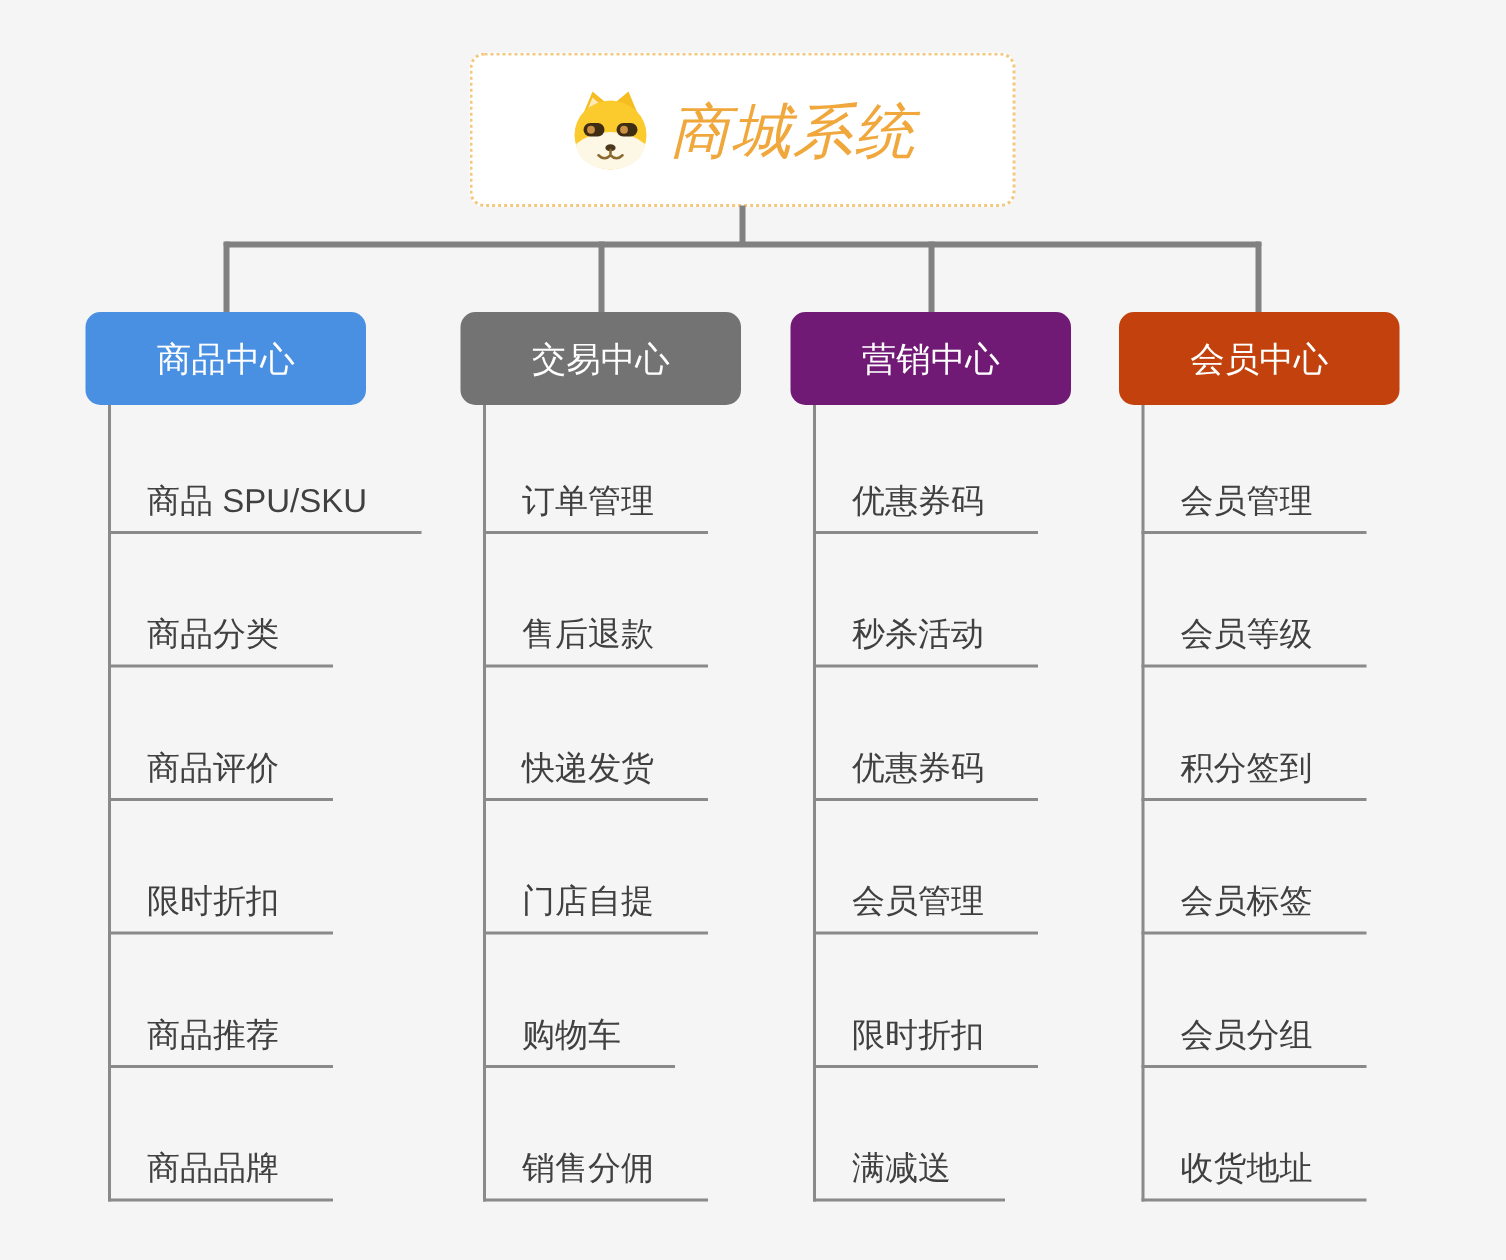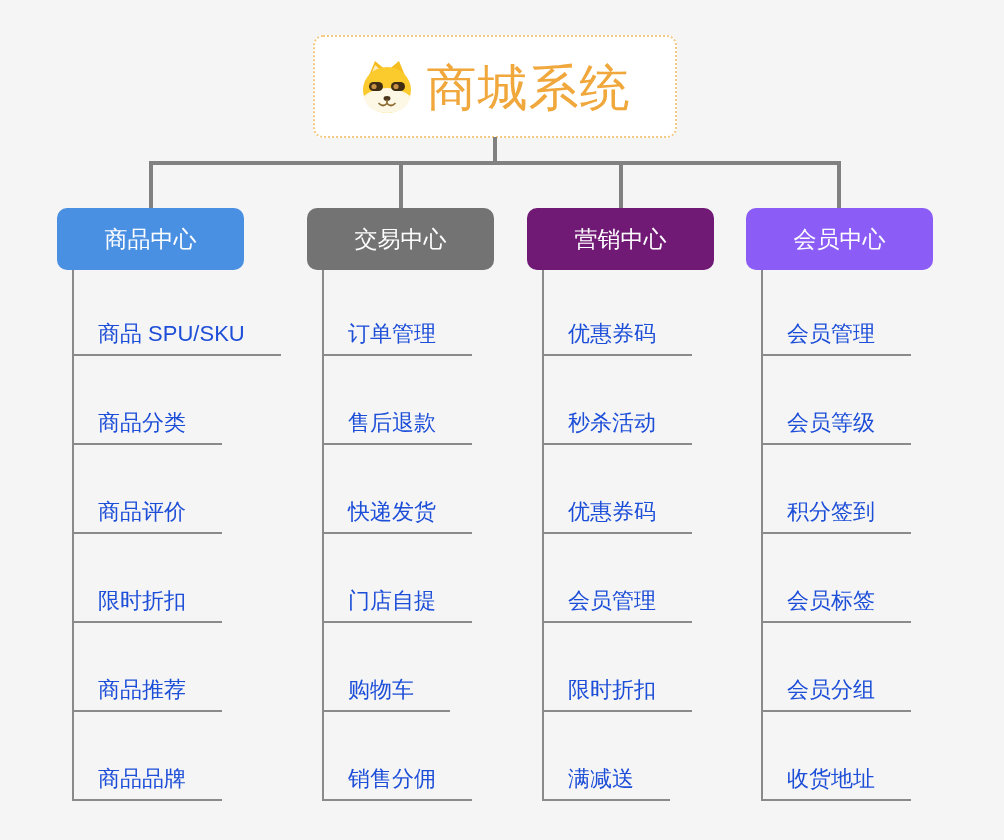--- a/index.html
+++ b/index.html
@@ -24,26 +24,27 @@
     border: 2px dotted #f3c87f;
     border-radius: 10px;
     box-sizing: border-box;
     display: flex;
     align-items: center;
     justify-content: center;
     gap: 13px;
     cursor: pointer;
   }
   .root-title {
-    font-size: 50px;
+    font-size: 40px;
     letter-spacing: 1px;
     color: #f0a73c;
     white-space: nowrap;
     line-height: 1;
     padding-top: 2px;
+    font-style: italic;
   }
   .root-logo { width: 54px; height: 54px; flex: 0 0 auto; }
 
   
   .line { position: absolute; background: #818181; }
   .stem  { left: 493px; top: 137px; width: 4px;  height: 26px; }
   .hbar  { left: 149px; top: 161px; width: 692px; height: 4px; border-radius: 2px; }
   .drop  { top: 161px; width: 4px; height: 48px; }
   .drop-0 { left: 149px; }
   .drop-1 { left: 399px; }
@@ -83,21 +84,21 @@
   }
 
   .children { margin: 0; padding: 0; list-style: none; }
   .child-topic {
     position: absolute;
     left: 15px;
     padding: 0 36px 7px 26px;
     border-bottom: 2px solid #8a8a8a;
     font-size: 22px;
     line-height: 27px;
-    color: #1d4ed8;
+    color: #404040;
     white-space: nowrap;
     cursor: pointer;
   }
   .child-0 { top: 112px; }
   .child-1 { top: 201px; }
   .child-2 { top: 290px; }
   .child-3 { top: 379px; }
   .child-4 { top: 468px; }
   .child-5 { top: 557px; }
 </style>
@@ -168,21 +169,21 @@
       <li class="child-topic child-0">优惠券码</li>
       <li class="child-topic child-1">秒杀活动</li>
       <li class="child-topic child-2">优惠券码</li>
       <li class="child-topic child-3">会员管理</li>
       <li class="child-topic child-4">限时折扣</li>
       <li class="child-topic child-5">满减送</li>
     </ul>
   </div>
 
   <div class="branch branch-3">
-    <div class="branch-box" style="background-color: #8b5cf6;">会员中心</div>
+    <div class="branch-box" style="background-color: #c2410c;">会员中心</div>
     <div class="trunk"></div>
     <ul class="children">
       <li class="child-topic child-0">会员管理</li>
       <li class="child-topic child-1">会员等级</li>
       <li class="child-topic child-2">积分签到</li>
       <li class="child-topic child-3">会员标签</li>
       <li class="child-topic child-4">会员分组</li>
       <li class="child-topic child-5">收货地址</li>
     </ul>
   </div>

